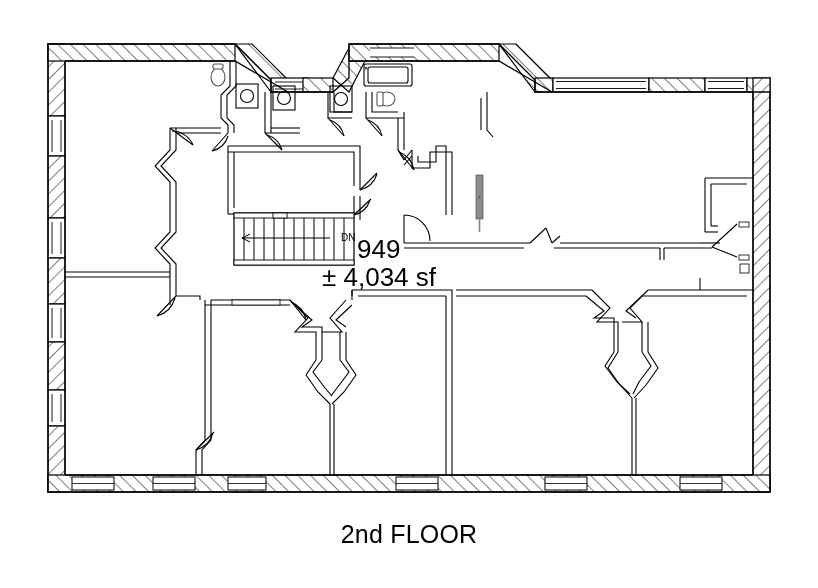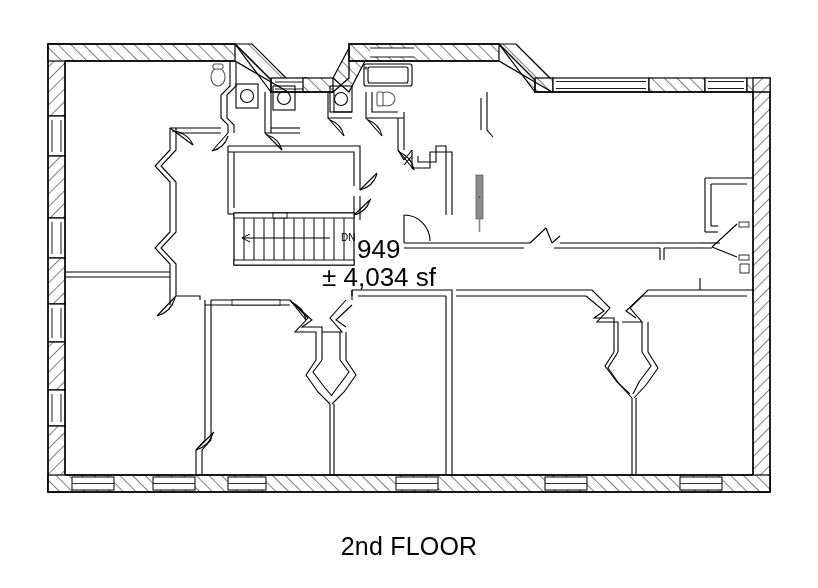--- a/index.html
+++ b/index.html
@@ -34,21 +34,20 @@
     position: absolute;
     left: 0;
     top: 520px;
     width: 818px;
     text-align: center;
     font-size: 25px;
     font-family: "Liberation Sans", sans-serif;
     letter-spacing: 0.2px;
     color: #000000;
     user-select: none;
-    margin-top: 12px;
   }
   
   .unit-number { font-family: "Liberation Sans", sans-serif; font-size: 26px; fill: #000; }
   .unit-area   { font-family: "Liberation Sans", sans-serif; font-size: 26px; fill: #000; }
   .dn-label    { font-family: "Liberation Sans", sans-serif; font-size: 10px; fill: #000; }
 </style>
 </head>
 <body>
 
 <div id="plan-root">

